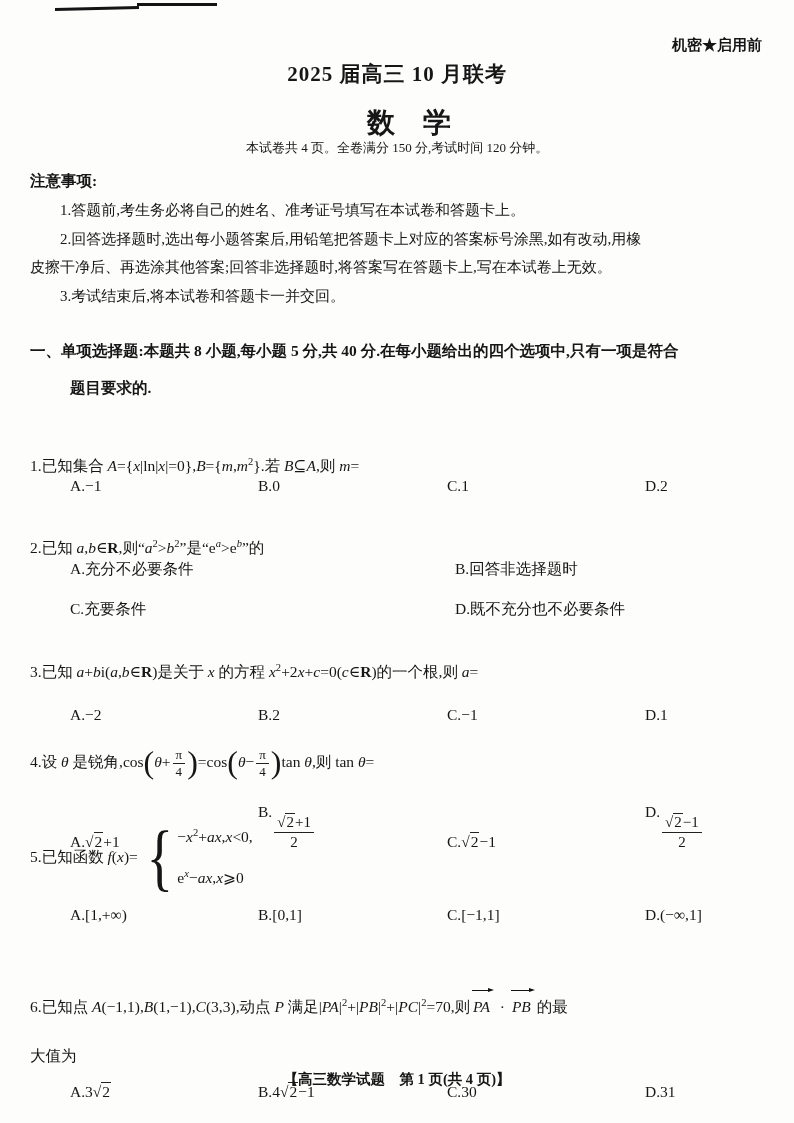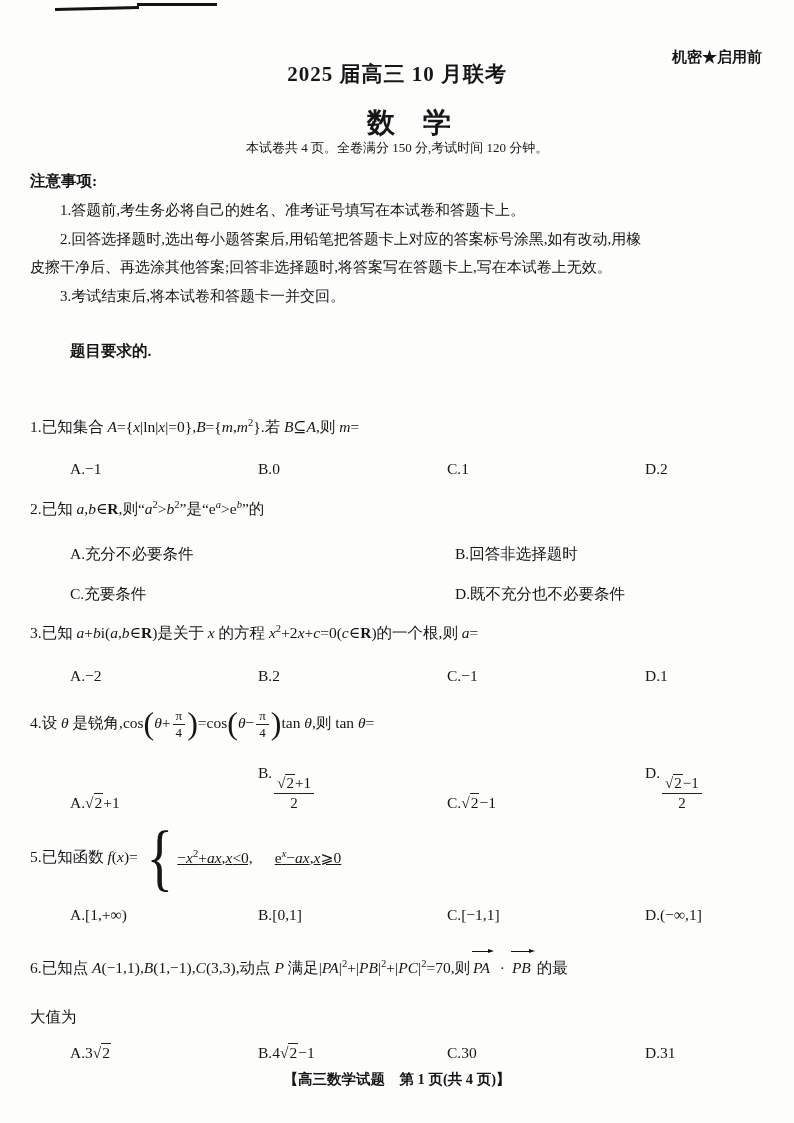--- a/index.html
+++ b/index.html
@@ -6,59 +6,59 @@
   .page {
     position:relative; width:794px; height:1123px; margin:0 auto;
     background:#fdfdfc; color:#161616; overflow:hidden;
     font-family:"Liberation Serif","DejaVu Serif",serif;
   }
   
   .scan-mark { position:absolute; background:#141414; }
   .scan-a { top:7px; left:55px; width:84px; height:3px; transform:rotate(-1.5deg); }
   .scan-b { top:3px; left:137px; width:80px; height:3px; }
 
-  .secret { position:absolute; top:48px; right:32px; font-size:15px; font-weight:bold;text-align:right; }
+  .secret { position:absolute; top:36px; right:32px; font-size:15px; font-weight:bold;text-align:right; }
   .title  { position:absolute; top:60px; left:0; width:100%; margin:0; text-align:center;
             font-size:21px; font-weight:bold; letter-spacing:1px; }
   .subject{ position:absolute; top:92px; left:0; width:100%; margin:12px; text-align:center;
             font-size:28px; font-weight:bold; }
   .info   { position:absolute; top:139px; left:0; width:100%; text-align:center; font-size:13px; }
 
   .notice { position:absolute; top:170px; left:30px; width:744px; font-size:15px; }
   .notice-head { font-weight:bold; font-size:15.5px; line-height:22px; margin-bottom:4px; }
   .nline  { line-height:28.5px; }
   .ind    { text-indent:2em; }
 
   .section-head { position:absolute; top:332px; left:30px; width:750px;
                   font-weight:bold; font-size:15.5px; line-height:37px; }
   .sh2 { padding-left:40px; }
 
   .q { position:absolute; left:30px; width:748px; font-size:15.5px; }
-  .stem { line-height:22px; }
+  .stem { line-height:22px;margin-top:39px; }
   .stem.tall { line-height:50px; }
   .opts { display:grid; grid-template-columns:188px 189px 198px 1fr; padding-left:40px; align-items:end; }
   .opts2{ display:grid; grid-template-columns:385px 1fr; row-gap:19px; padding-left:40px; }
 
   i { font-family:"Liberation Serif","DejaVu Serif",serif; }
   sup { font-size:0.68em; }
   .frac { display:inline-flex; flex-direction:column; text-align:center; vertical-align:middle;
           font-size:13px; line-height:1.2; margin:0 2px; }
   .frac > span:first-child { border-bottom:1.2px solid #222; padding:0 3px 1px; }
   .frac.fl { font-size:15px; vertical-align:-10px; }
   .bp { font-size:32px; line-height:0; vertical-align:-6px; font-weight:400; }
   .sq { white-space:nowrap; }
   .sr { border-top:1.2px solid #222; padding:0 1px; }
   .vec { position:relative; display:inline-block; padding:4px 4px 0 1px; margin:0 2px; }
   .vec::before { content:""; position:absolute; left:0; right:5px; top:1px; border-top:1.4px solid #111; }
   .vec::after  { content:""; position:absolute; right:0; top:-1.5px; width:0; height:0;
                  border-left:6px solid #111; border-top:2.8px solid transparent; border-bottom:2.8px solid transparent; }
   .pwline { display:flex; align-items:center; }
   .pw { display:inline-flex; align-items:center; margin:0 4px; }
   .pw .brace { font-size:74px; line-height:0.95; font-weight:400; transform:scaleX(0.75); display:block; }
-  .pw .rows { display:inline-flex; flex-direction:row; gap:22px;text-decoration:underline; }
+  .pw .rows { display:inline-flex; flex-direction:column; gap:22px; }
 
   .footer { position:absolute; top:1070px; left:0; width:100%; text-align:center;
             font-size:14.5px; font-weight:bold; }
 </style>
 </head>
 <body>
 
 <div class="page">
 
   <div class="scan-mark scan-a"></div>
@@ -71,36 +71,37 @@
 
   <div class="notice">
     <div class="notice-head">注意事项:</div>
     <div class="nline ind">1.答题前,考生务必将自己的姓名、准考证号填写在本试卷和答题卡上。</div>
     <div class="nline ind">2.回答选择题时,选出每小题答案后,用铅笔把答题卡上对应的答案标号涂黑,如有改动,用橡</div>
     <div class="nline">皮擦干净后、再选涂其他答案;回答非选择题时,将答案写在答题卡上,写在本试卷上无效。</div>
     <div class="nline ind">3.考试结束后,将本试卷和答题卡一并交回。</div>
   </div>
 
   <div class="section-head">
+    <div>一、单项选择题:本题共 8 小题,每小题 5 分,共 40 分.在每小题给出的四个选项中,只有一项是符合</div>
     <div class="sh2">题目要求的.</div>
   </div>
 
   <div class="q" style="top:412px">
     <div class="stem">1.已知集合 <i>A</i>={<i>x</i>|ln|<i>x</i>|=0},<i>B</i>={<i>m</i>,<i>m</i><sup>2</sup>}.若 <i>B</i>⊆<i>A</i>,则 <i>m</i>=</div>
-    <div class="opts" style="margin-top:22px">
+    <div class="opts" style="">
       <span>A.−1</span>
       <span>B.0</span>
       <span>C.1</span>
       <span>D.2</span>
     </div>
   </div>
 
   <div class="q" style="top:494px">
     <div class="stem">2.已知 <i>a</i>,<i>b</i>∈<b>R</b>,则“<i>a</i><sup>2</sup>&gt;<i>b</i><sup>2</sup>”是“e<sup><i>a</i></sup>&gt;e<sup><i>b</i></sup>”的</div>
-    <div class="opts2" style="margin-top:24px">
+    <div class="opts2" style="">
       <span>A.充分不必要条件</span>
       <span>B.回答非选择题时</span>
       <span>C.充要条件</span>
       <span>D.既不充分也不必要条件</span>
     </div>
   </div>
 
   <div class="q" style="top:618px">
     <div class="stem">3.已知 <i>a</i>+<i>b</i>i(<i>a</i>,<i>b</i>∈<b>R</b>)是关于 <i>x</i> 的方程 <i>x</i><sup>2</sup>+2<i>x</i>+<i>c</i>=0(<i>c</i>∈<b>R</b>)的一个根,则 <i>a</i>=</div>
     <div class="opts" style="margin-top:23px">

